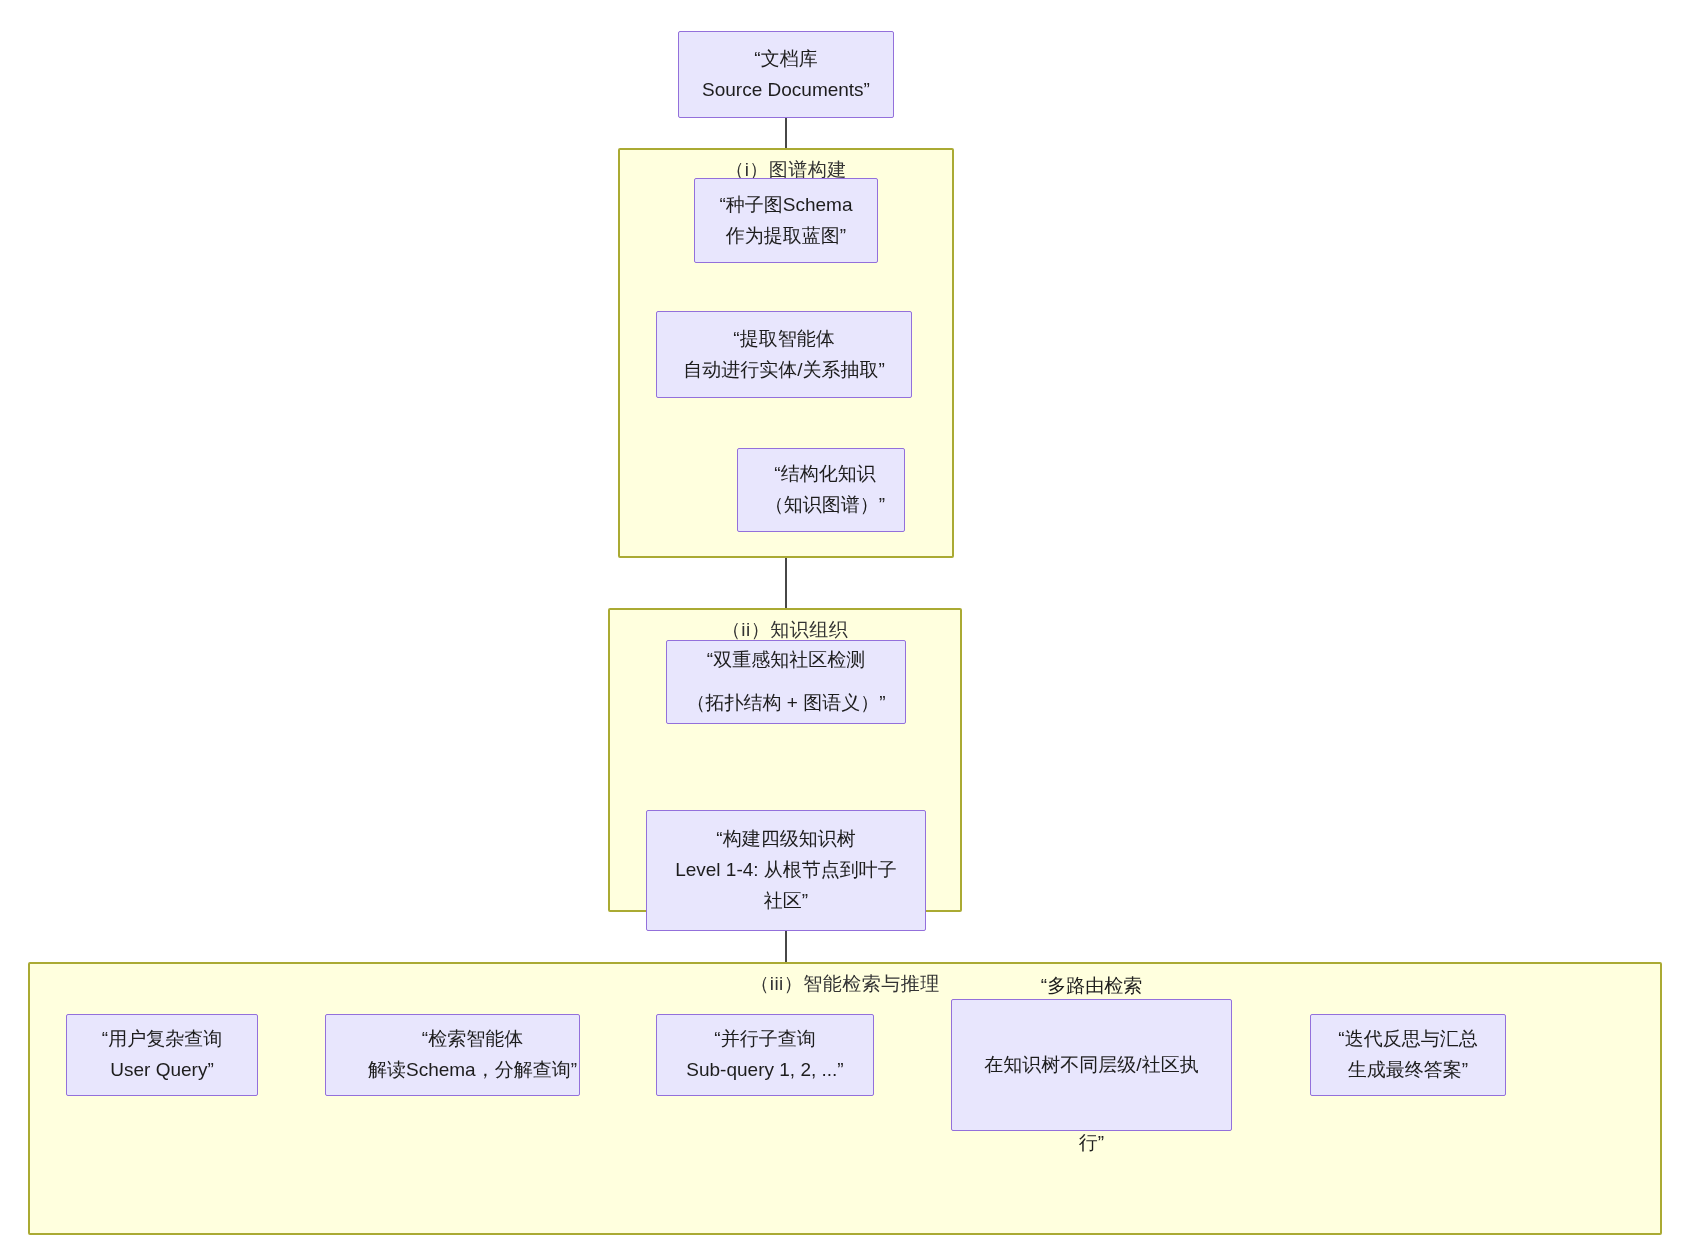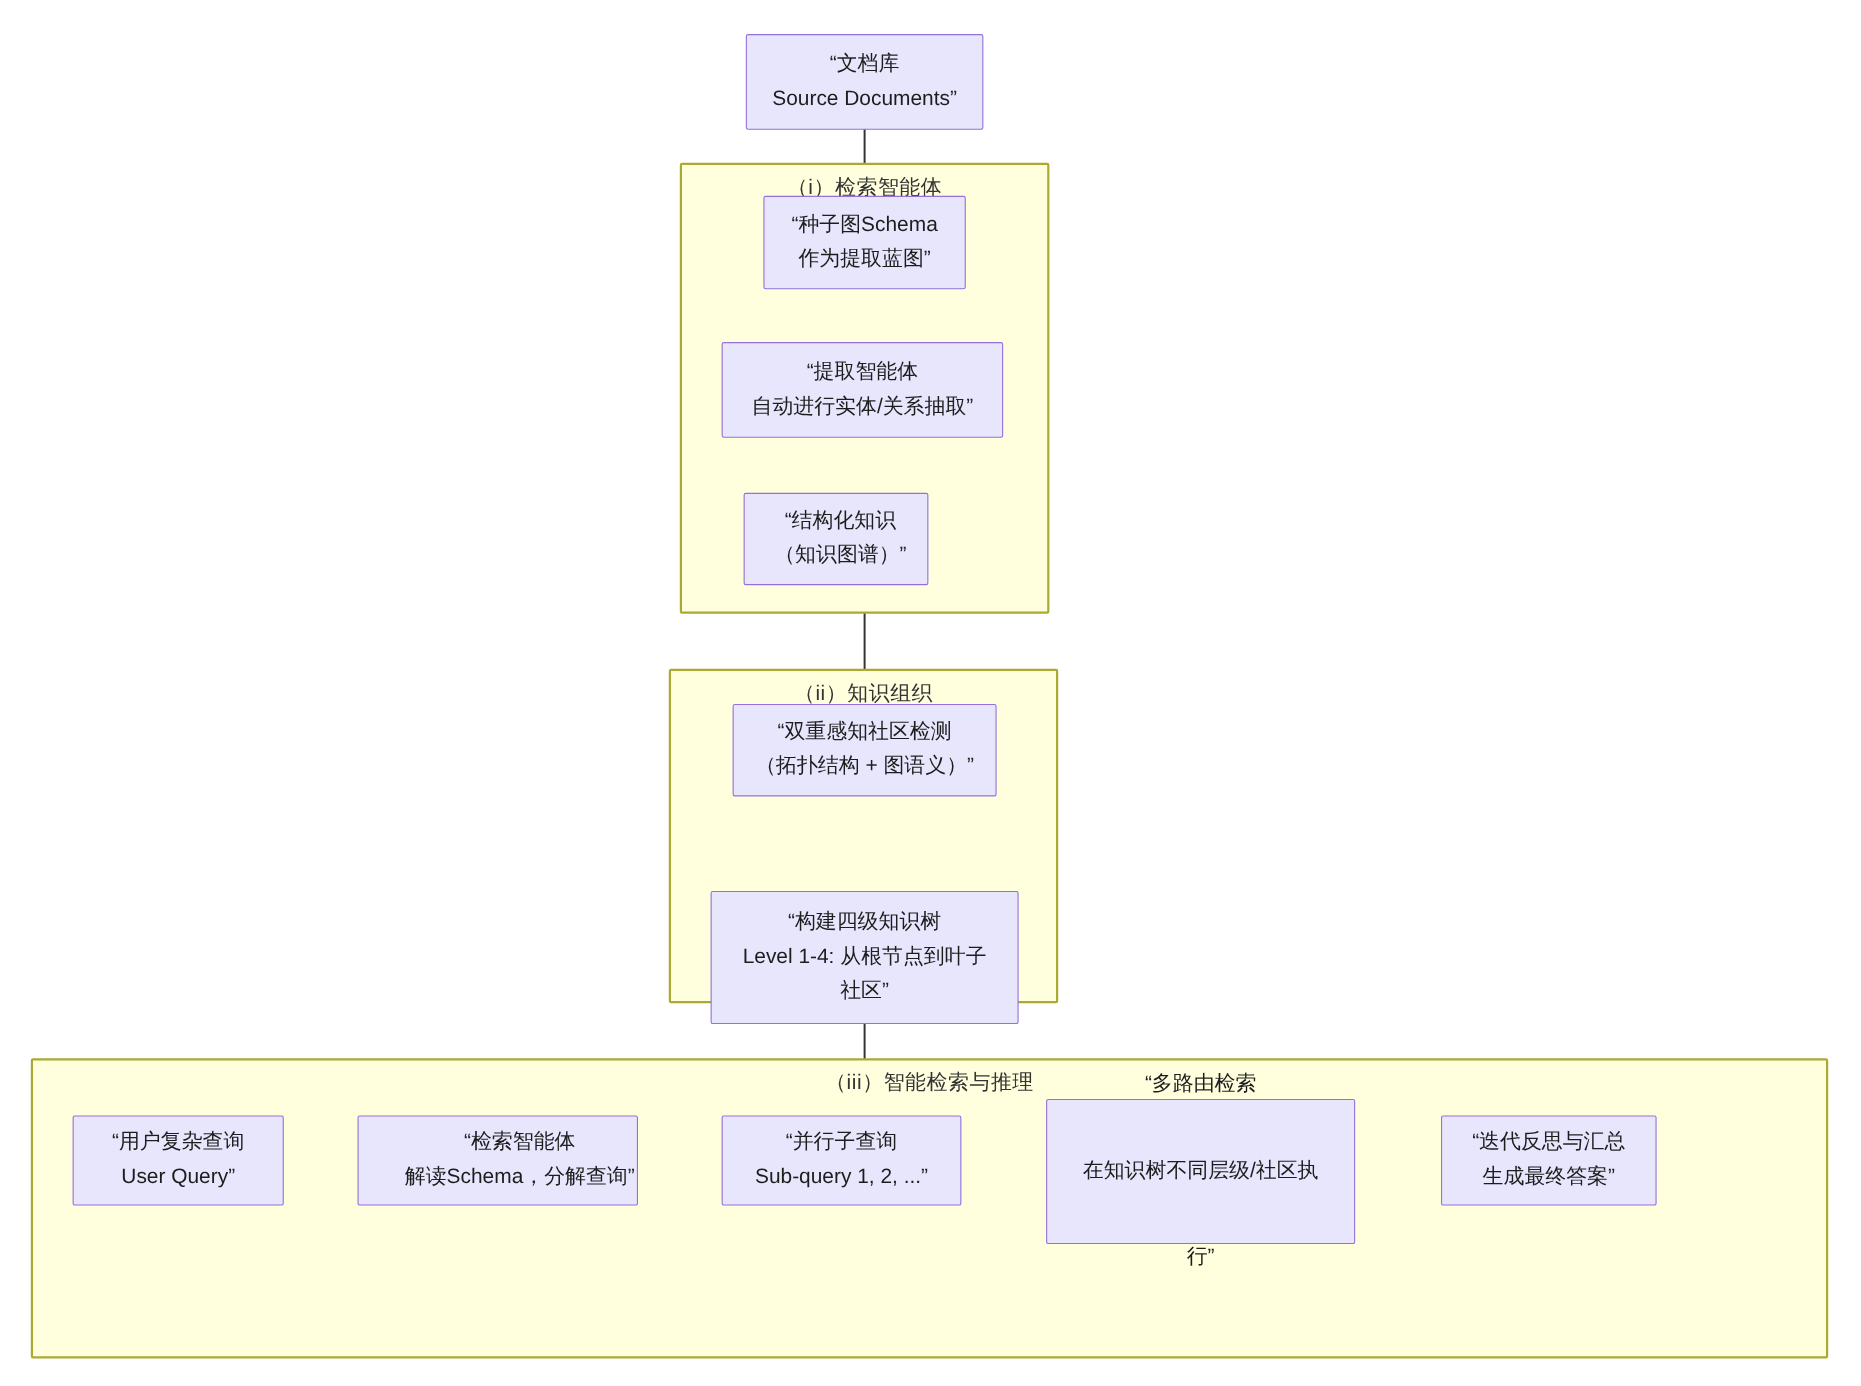--- a/index.html
+++ b/index.html
@@ -82,21 +82,21 @@
       <path d="M 786 724 L 786 768"></path>
       <path d="M 786 885 L 786 1030"></path>
       <path d="M 258 1055 L 318 1055"></path>
       <path d="M 580 1055 L 648 1055"></path>
       <path d="M 874 1055 L 945 1055"></path>
       <path d="M 1232 1055 L 1304 1055"></path>
     </g>
   </svg>
 
   <div class="subgraph" style="left:618px; top:148px; width:336px; height:410px;">
-    <div class="subgraph-title" style="top:7px;">（i）检索智能体</div>
+    <div class="subgraph-title" style="top:7px;">（i）图谱构建</div>
   </div>
 
   <div class="subgraph" style="left:608px; top:608px; width:354px; height:304px;">
     <div class="subgraph-title" style="top:7px;">（ii）知识组织</div>
   </div>
 
   <div class="subgraph" style="left:28px; top:962px; width:1634px; height:273px;padding-left:40px;">
     <div class="subgraph-title" style="top:7px;">（iii）智能检索与推理</div>
   </div>
 
@@ -108,26 +108,26 @@
   <div class="node" style="left:694px; top:178px; width:184px; height:85px;">
     <span class="ln">“种子图Schema</span>
     <span class="ln">作为提取蓝图”</span>
   </div>
 
   <div class="node" style="left:656px; top:311px; width:256px; height:87px;">
     <span class="ln">“提取智能体</span>
     <span class="ln">自动进行实体/关系抽取”</span>
   </div>
 
-  <div class="node" style="left:676px; top:448px; width:168px; height:84px;padding-left:16px;">
+  <div class="node" style="left:737px; top:448px; width:168px; height:84px;padding-left:16px;">
     <span class="ln">“结构化知识</span>
     <span class="ln">（知识图谱）”</span>
   </div>
 
-  <div class="node" style="left:666px; top:640px; width:240px; height:84px;">
+  <div class="node" style="left:666px; top:640px; width:240px; height:84px;justify-content:space-between;">
     <span class="ln">“双重感知社区检测</span>
     <span class="ln">（拓扑结构 + 图语义）”</span>
   </div>
 
   <div class="node" style="left:646px; top:810px; width:280px; height:121px;">
     <span class="ln">“构建四级知识树</span>
     <span class="ln">Level 1-4: 从根节点到叶子</span>
     <span class="ln">社区”</span>
   </div>
 

